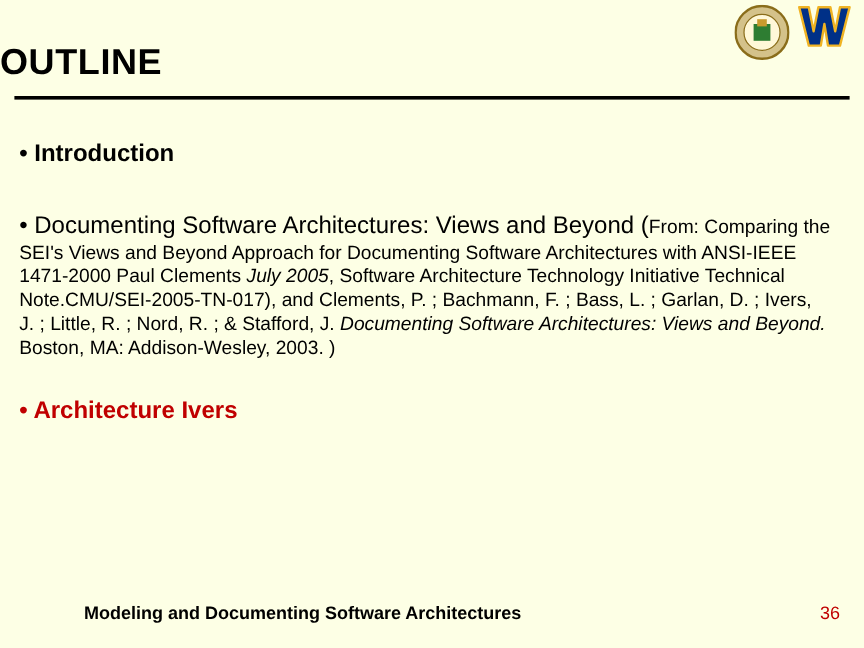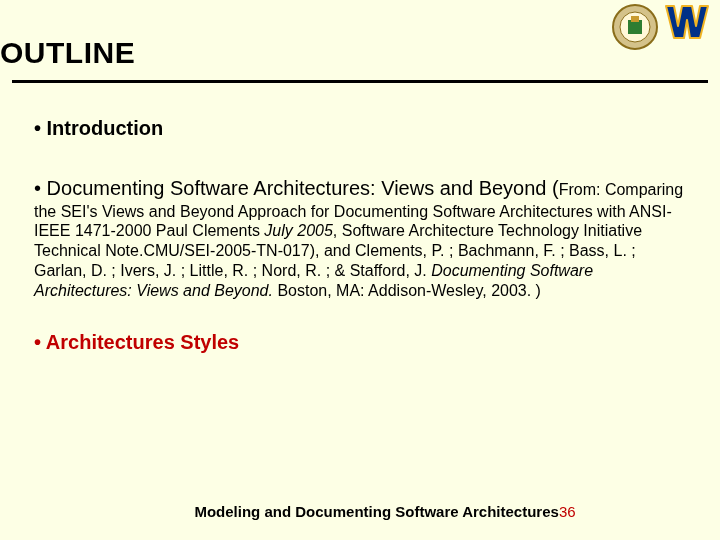--- a/index.html
+++ b/index.html
@@ -29,21 +29,21 @@
     padding-top: 36px;
     color: #000;
     letter-spacing: 0.5px;
   }
   .rule {
     border: none;
     border-top: 3px solid #000;
     margin: 10px 12px 0 12px;
   }
   .content {
-    padding: 34px 28px 0 34px;
+    padding: 34px 28px 0 16px;
     color: #000;
   }
   .item1 {
     font-weight: bold;
     font-size: 20px;
     margin-bottom: 36px;
   }
   .item2-lead {
     font-weight: normal;
     font-size: 20px;
@@ -62,21 +62,21 @@
   }
   .footer {
     position: absolute;
     bottom: 20px;
     left: 70px;
     right: 20px;
     font-size: 15px;
     font-weight: bold;
     color: #000;
     display: flex;
-    justify-content: center;
+    justify-content: space-between;
     align-items: baseline;
   }
   .pagenum {
     font-weight: normal;
     color: #c00000;
     font-size: 15px;
   }
 </style>
 </head>
 <body>
@@ -100,19 +100,19 @@
 <div class="title">OUTLINE</div>
 <hr class="rule">
 
 <div class="content">
   <div class="item1">• Introduction</div>
 
   <div>
     <span class="item2-lead">• Documenting Software Architectures: Views and Beyond (</span><span class="item2-body">From: Comparing the SEI's Views and Beyond Approach for Documenting Software Architectures with ANSI-IEEE 1471-2000 Paul Clements </span><span class="item2-body italic">July 2005</span><span class="item2-body">, Software Architecture Technology Initiative Technical Note.CMU/SEI-2005-TN-017), and Clements, P. ; Bachmann, F. ; Bass, L. ; Garlan, D. ; Ivers, J. ; Little, R. ; Nord, R. ; &amp; Stafford, J. </span><span class="item2-body italic">Documenting Software Architectures: Views and Beyond.</span><span class="item2-body"> Boston, MA: Addison-Wesley, 2003. )</span>
   </div>
 
-  <div class="item3">• Architectures Styles</div>
+  <div class="item3">• Architecture Ivers</div>
 </div>
 
 <div class="footer">
   <span>Modeling and Documenting Software Architectures</span>
   <span class="pagenum">36</span>
 </div>
 
 </body></html>

